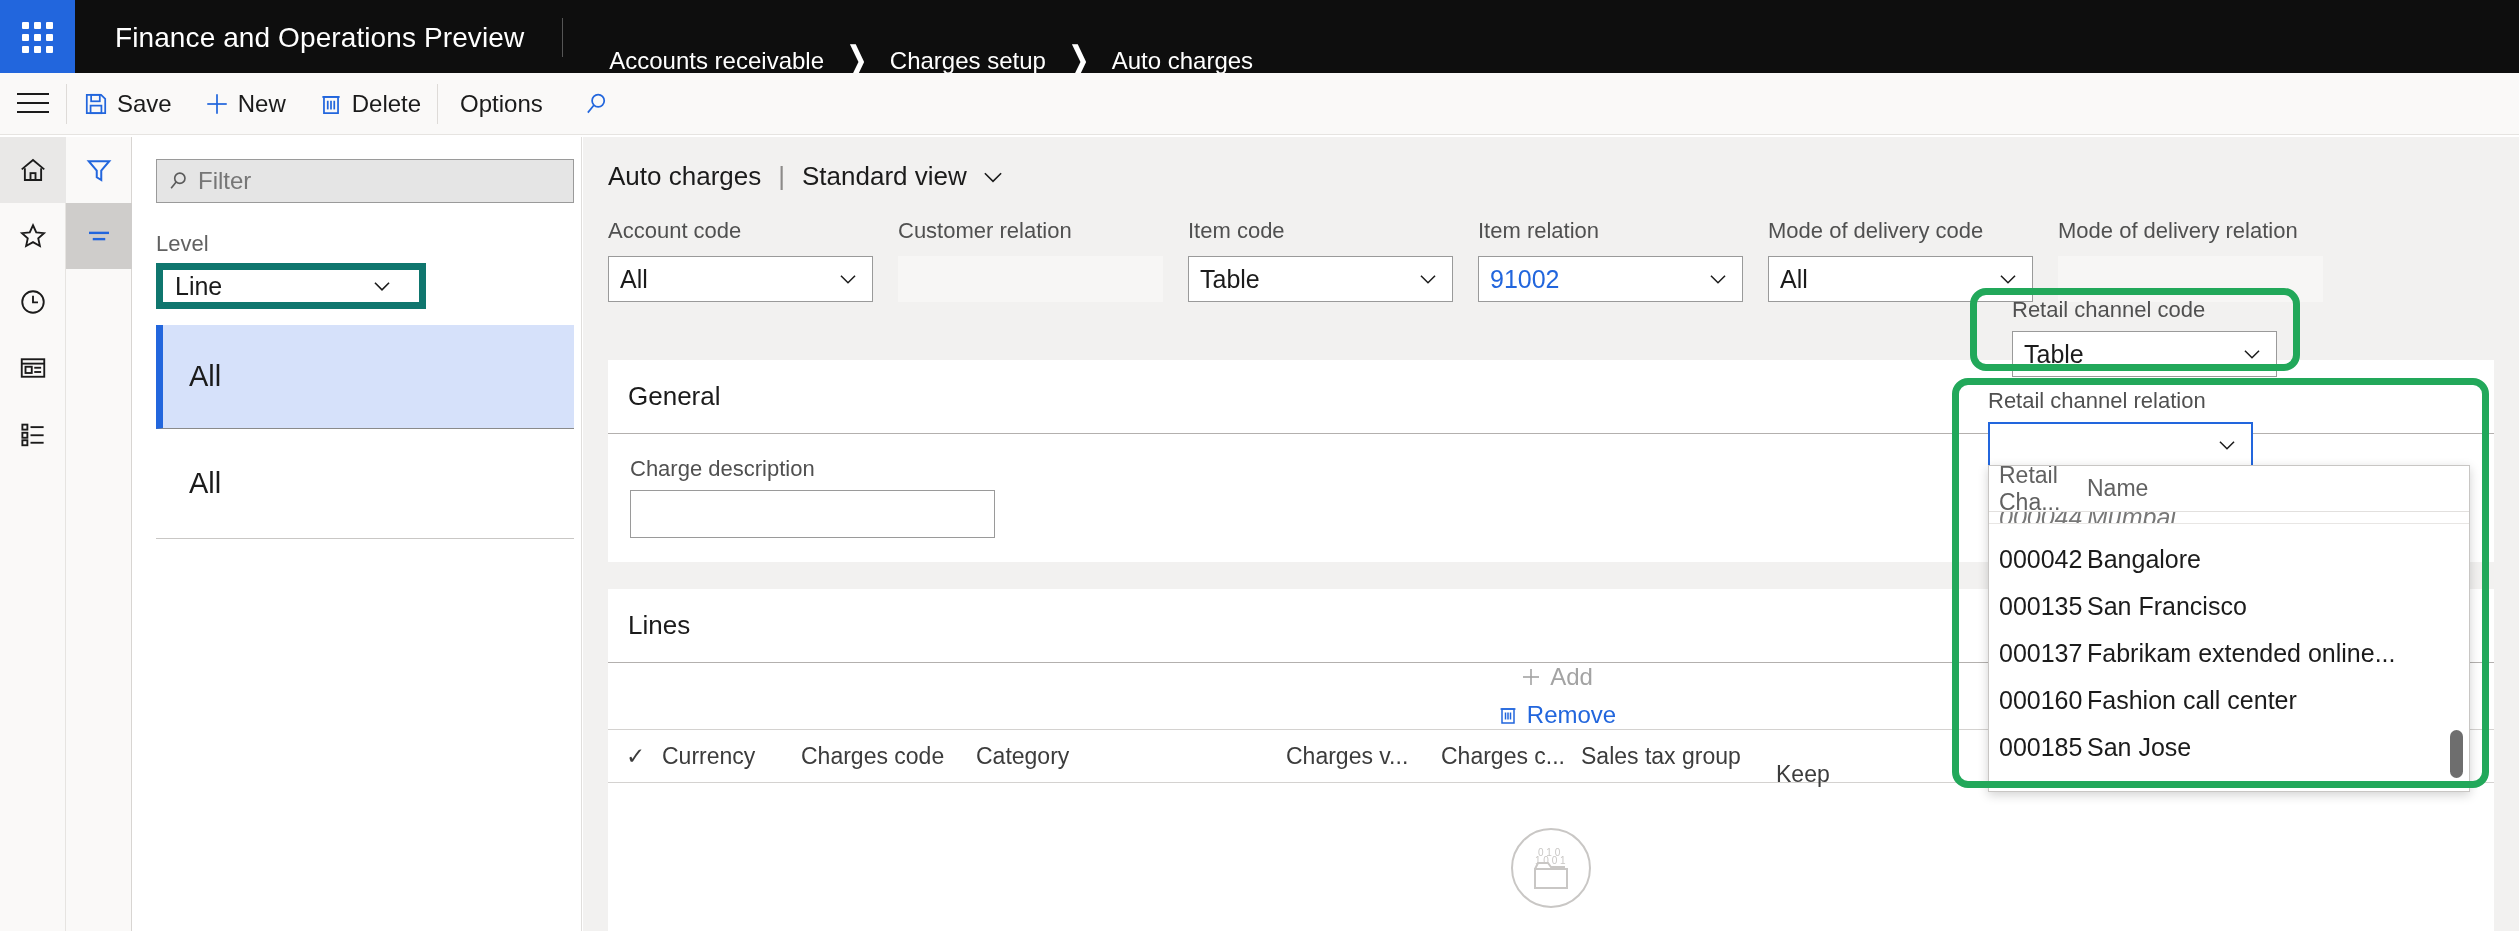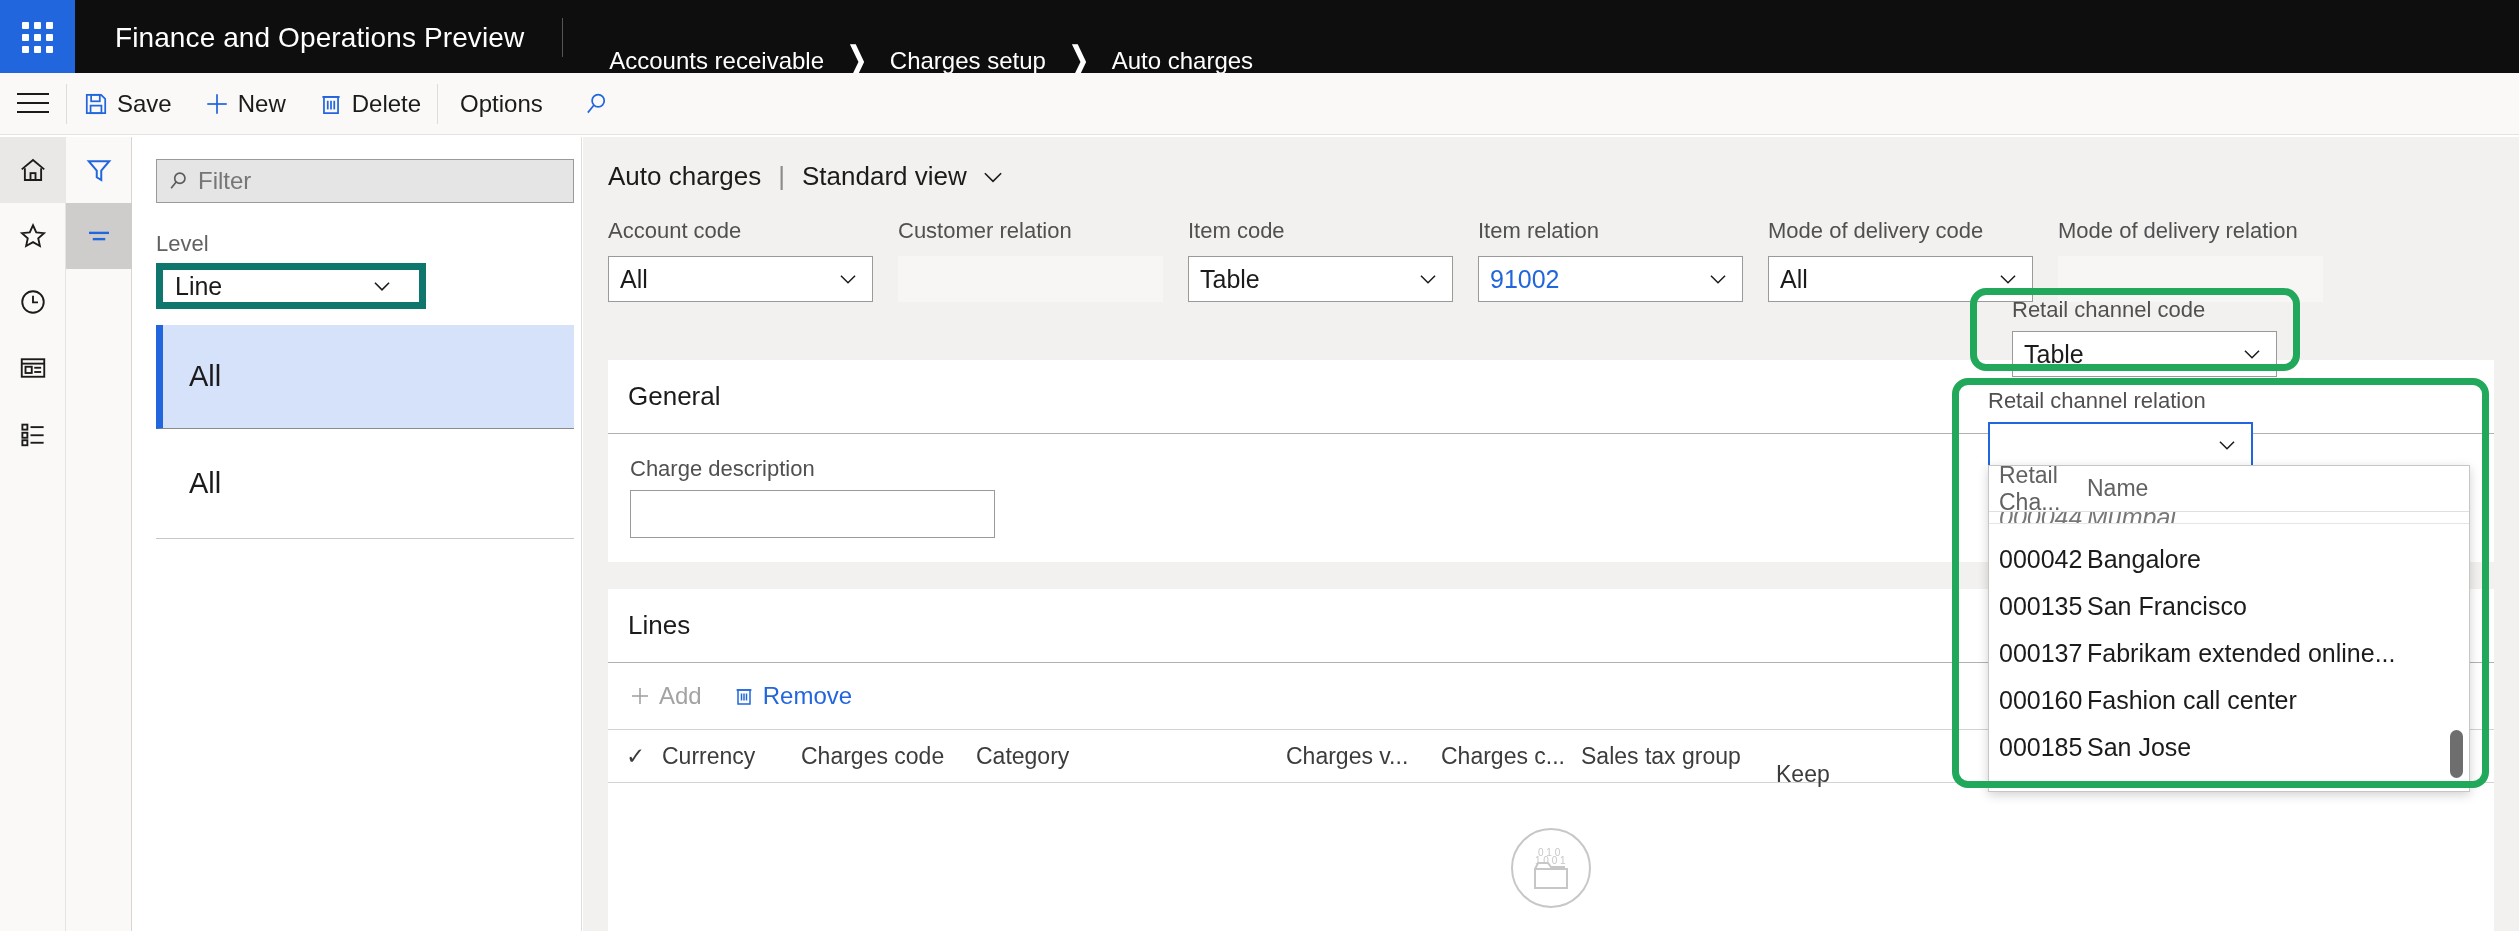--- a/index.html
+++ b/index.html
@@ -236,20 +236,21 @@
     width: 365px; height: 48px;
     border: 1px solid #9a9a9a;
     background: #fff;
   }
 
   .grid-toolbar {
     display: flex; align-items: center;
     height: 66px;
     padding-left: 10px;
     gap: 10px;
+    flex-direction: column;
   }
   .gt-btn {
     display: flex; align-items: center; gap: 7px;
     font-size: 24px;
     padding: 0 10px;
     cursor: pointer;
     white-space: nowrap;
   }
   .gt-btn.disabled { color: #a3a3a3; }
   .gt-btn.enabled { color: #2266dd; }

